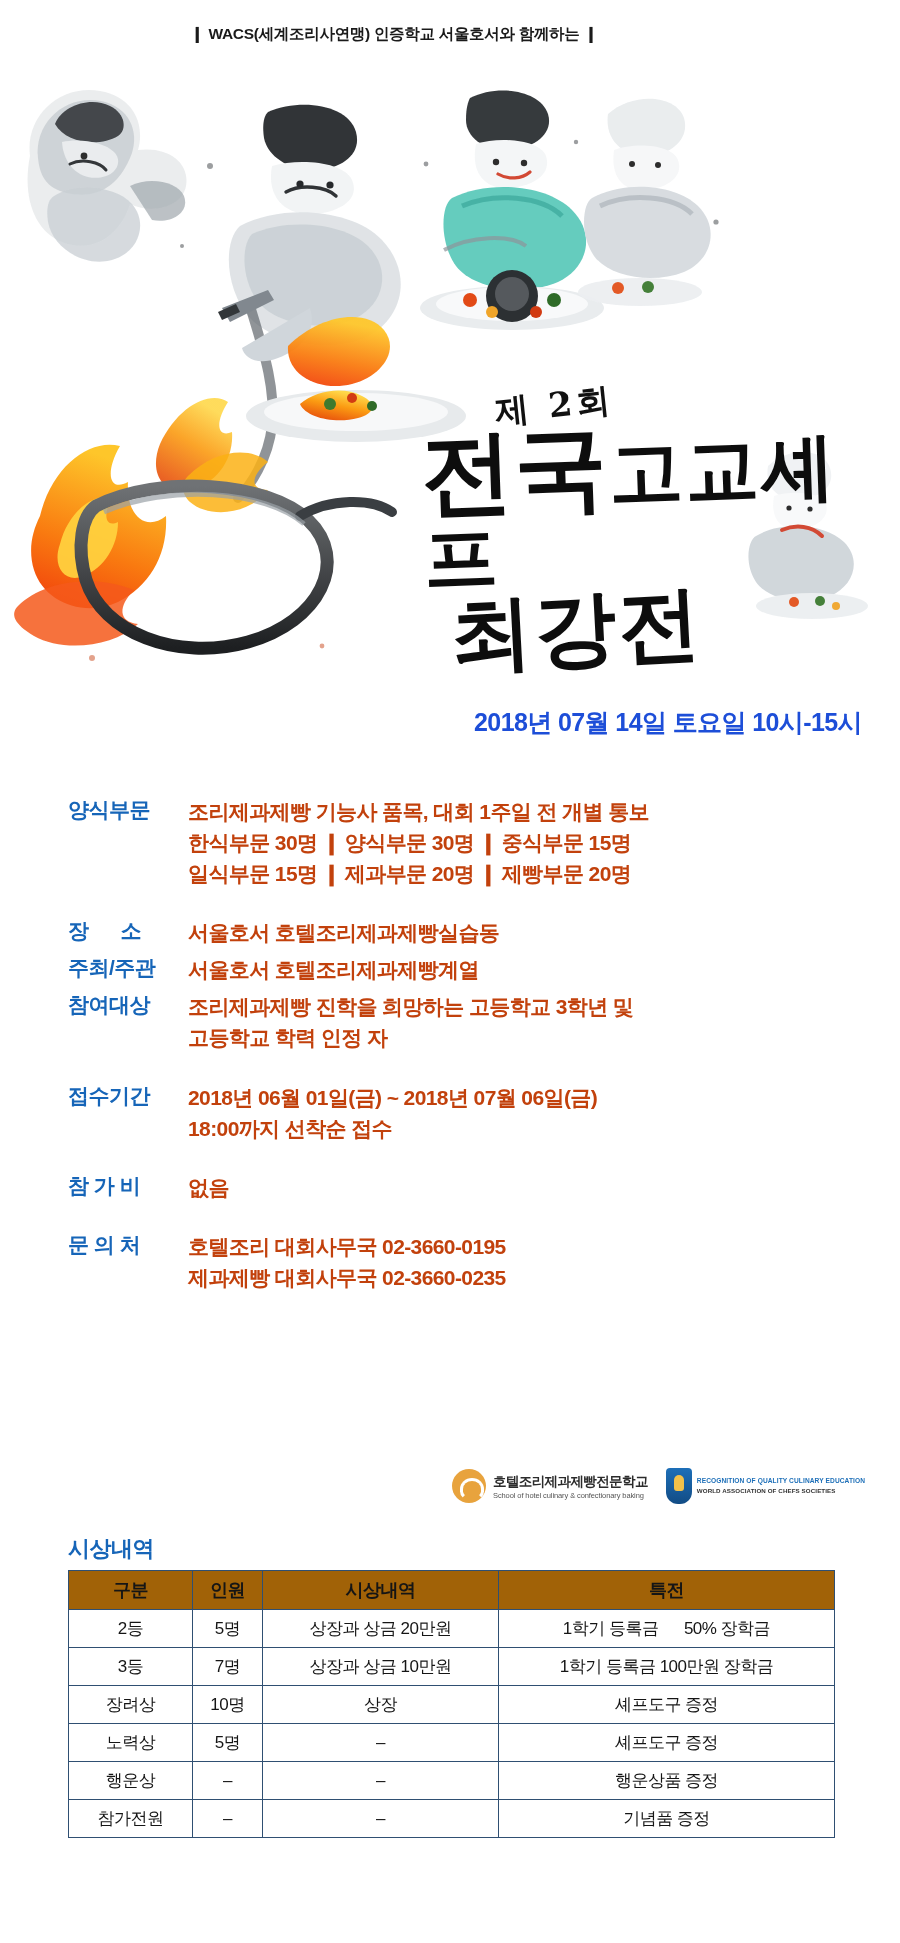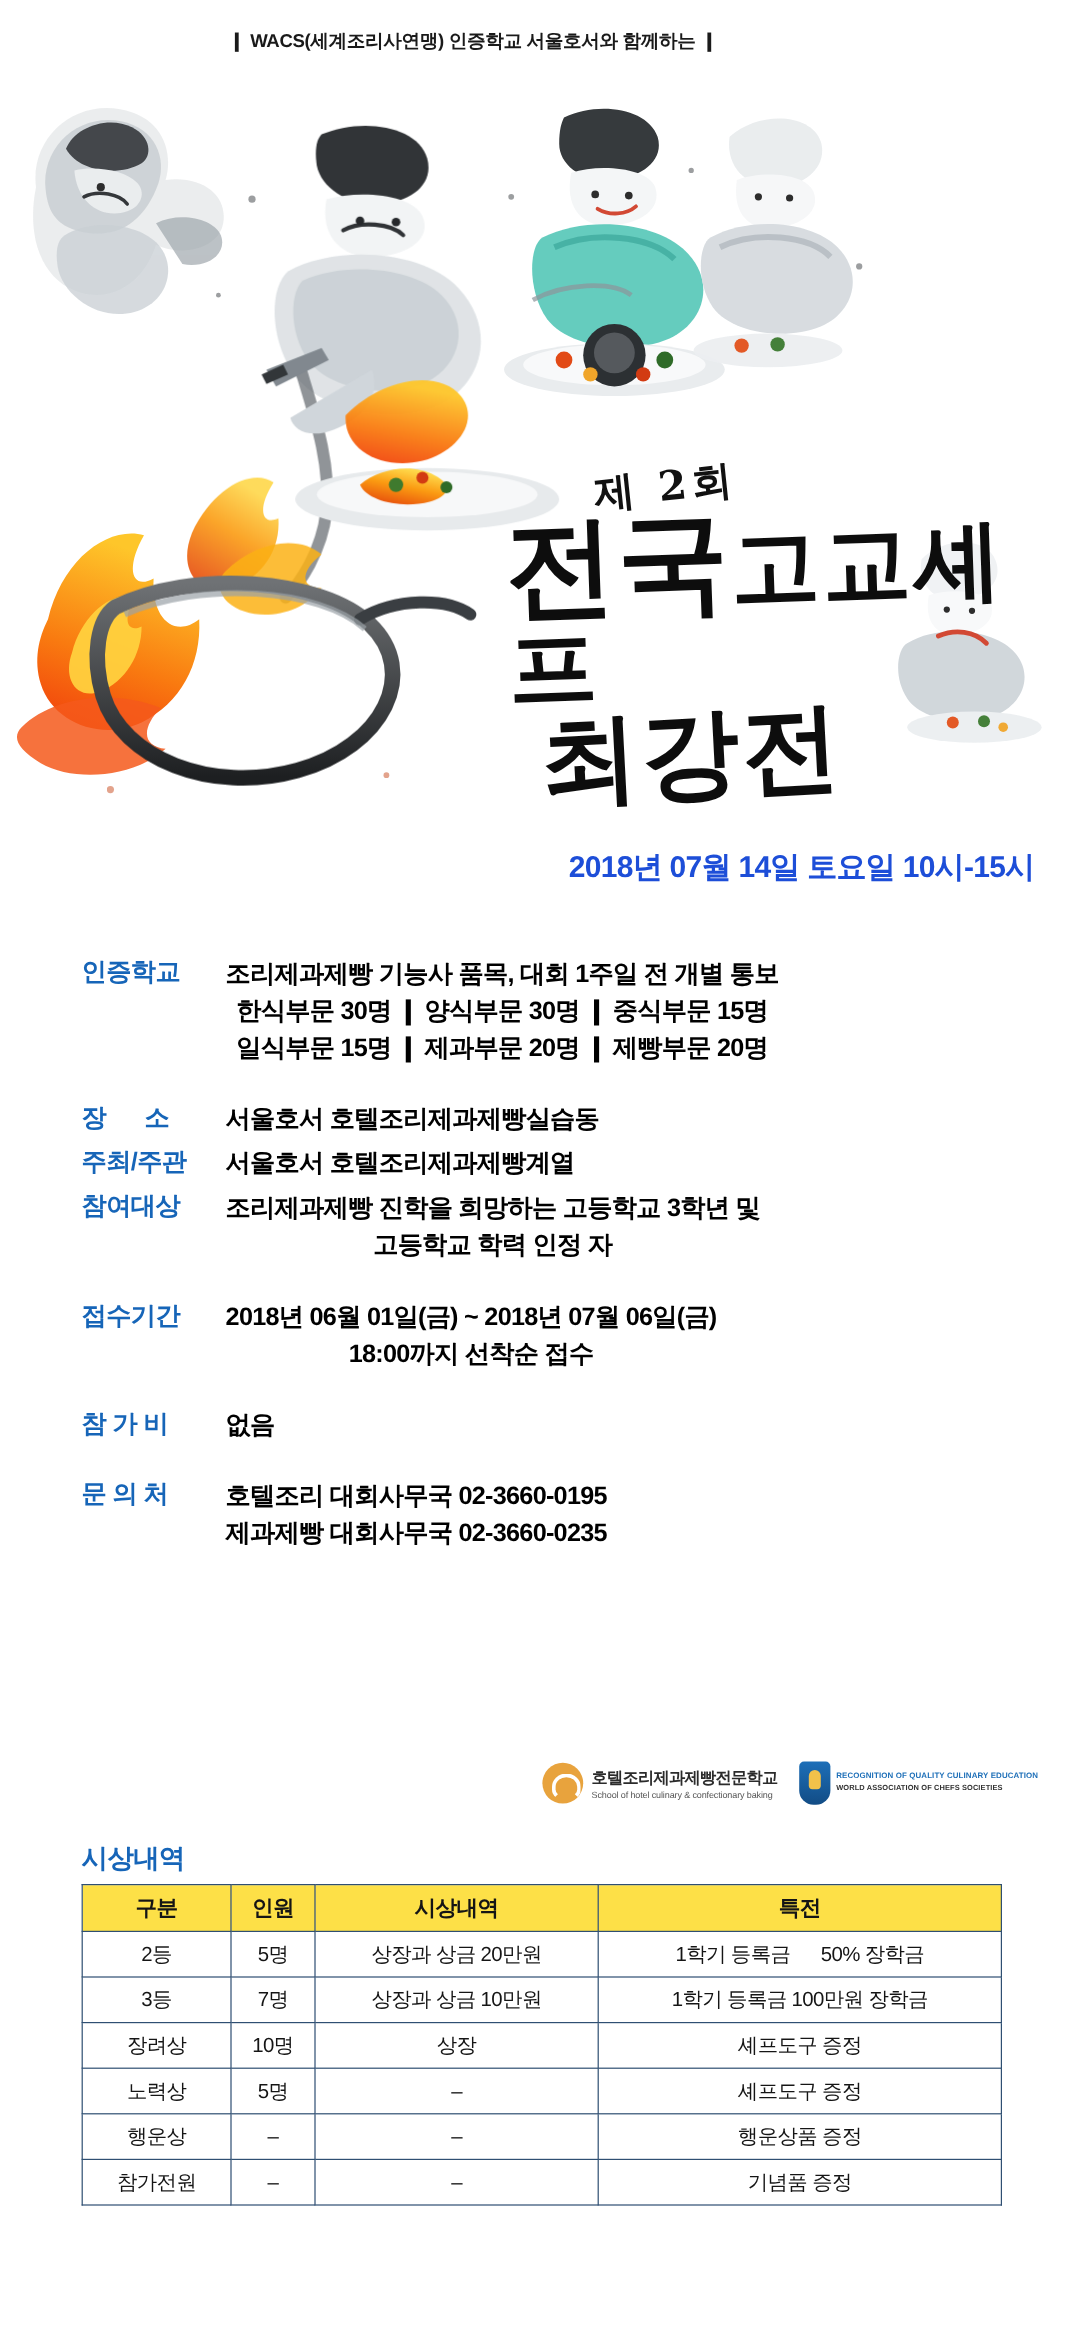--- a/index.html
+++ b/index.html
@@ -115,25 +115,24 @@
     color: #1665b8;
     font-weight: bold;
     font-size: 21px;
     width: 120px;
     flex: 0 0 120px;
     letter-spacing: -0.5px;
     white-space: pre;
   }
   .info-value {
     font-size: 21px;
-    color: #000000;
+    color: #c2410c;
     line-height: 1.48;
     letter-spacing: -0.6px;
     font-weight: bold;
-    text-align: center;
   }
   .info-value .sub { display: block; }
 
   
   .awards-head {
     position: absolute;
     top: 1534px;
     left: 68px;
     font-size: 22px;
     font-weight: bold;
@@ -227,21 +226,21 @@
   table.awards th, table.awards td {
     border: 1px solid #2f4f72;
     text-align: center;
     font-size: 17px;
     letter-spacing: -0.5px;
     color: #151515;
     height: 37px;
     padding: 0 4px;
   }
   table.awards thead th {
-    background: #fde047;
+    background: #a16207;
     font-weight: bold;
     height: 38px;
     font-size: 18px;
   }
   table.awards td.perk {
     text-align: center;
   }
   .perk-inner {
     display: inline-block;
     white-space: pre;
@@ -392,21 +391,21 @@
     <span class="big">전국</span><span>고교셰프</span>
   </div>
   <div class="title-main title-row2">최강전</div>
 </div>
 
 <div class="date-line">2018년 07월 14일 토요일 10시-15시</div>
 
 <div class="info">
 
   <div class="info-row">
-    <div class="info-label">인증학교</div>
+    <div class="info-label">양식부문</div>
     <div class="info-value">
       <span class="sub">조리제과제빵 기능사 품목, 대회 1주일 전 개별 통보</span>
       <span class="sub">한식부문 30명 ❙ 양식부문 30명 ❙ 중식부문 15명</span>
       <span class="sub">일식부문 15명 ❙ 제과부문 20명 ❙ 제빵부문 20명</span>
     </div>
   </div>
 
   <div class="info-row gap">
     <div class="info-label">장      소</div>
     <div class="info-value">서울호서 호텔조리제과제빵실습동</div>

